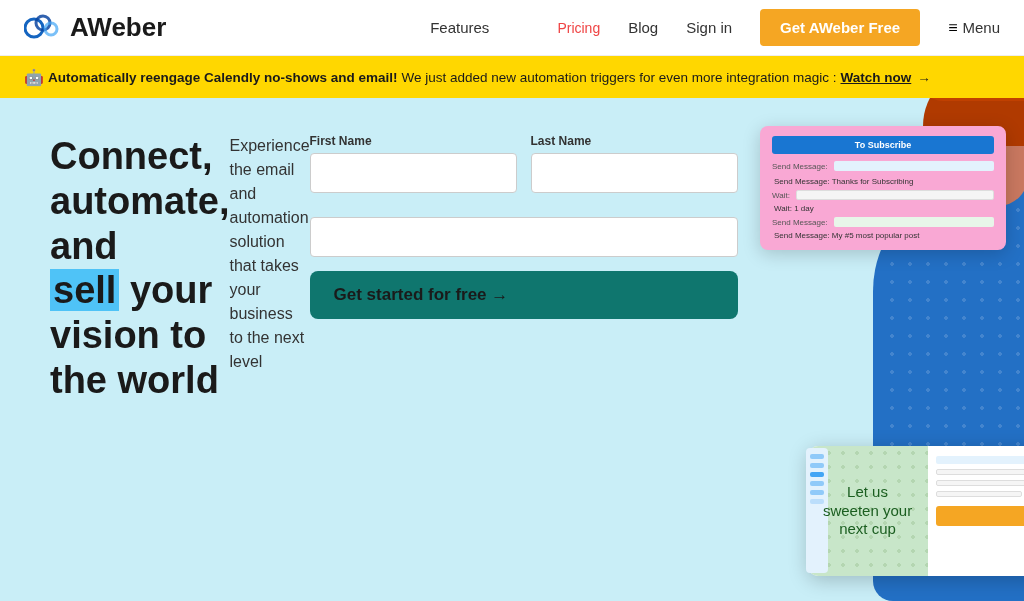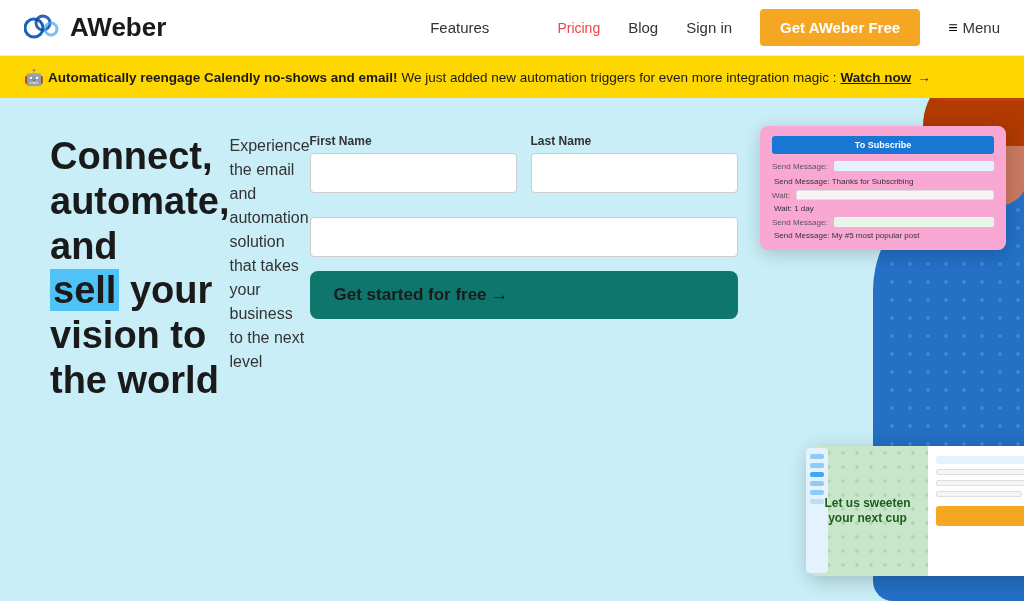--- a/index.html
+++ b/index.html
@@ -110,21 +110,21 @@
         <span style="color:#555;font-size:8px;white-space:nowrap;">Send Message:</span>
         <div style="flex:1;height:10px;background:#e8f5e9;border-radius:2px;"></div>
       </div>
       <div style="font-size:8px;color:#333;padding-left:2px;">Send Message: My #5 most popular post</div>
     </div>
 
     <div style="position:absolute;bottom:25px;left:40px;width:260px;background:#fff;border-radius:10px;box-shadow:0 4px 20px rgba(0,0,0,0.22);overflow:hidden;display:flex;flex-direction:row;height:130px;">
 
       <div style="flex:0 0 120px;background:#c8e6c9;padding:14px 12px;display:flex;align-items:center;justify-content:center;position:relative;">
         <div style="position:absolute;top:0;left:0;right:0;bottom:0;background-image:radial-gradient(circle, rgba(100,150,80,0.2) 2px, transparent 2px);background-size:14px 14px;"></div>
-        <span style="font-size:12px;font-weight:700;color:#1b5e20;line-height:1.25;position:relative;z-index:1;text-align:center;">Let us sweeten your next cup</span>
+        <span style="font-size:15px;font-weight:400;color:#1b5e20;line-height:1.25;position:relative;z-index:1;text-align:center;">Let us sweeten your next cup</span>
       </div>
 
       <div style="flex:1;padding:10px 8px;display:flex;flex-direction:column;gap:5px;">
         <div style="height:8px;background:#e3f2fd;border-radius:2px;width:90%;"></div>
         <div style="height:6px;background:#f5f5f5;border-radius:2px;width:75%;border:1px solid #ddd;"></div>
         <div style="height:6px;background:#f5f5f5;border-radius:2px;width:80%;border:1px solid #ddd;"></div>
         <div style="height:6px;background:#f5f5f5;border-radius:2px;width:70%;border:1px solid #ddd;"></div>
         <div style="height:20px;background:#f5a623;border-radius:3px;width:85%;margin-top:4px;"></div>
       </div>
     </div>

